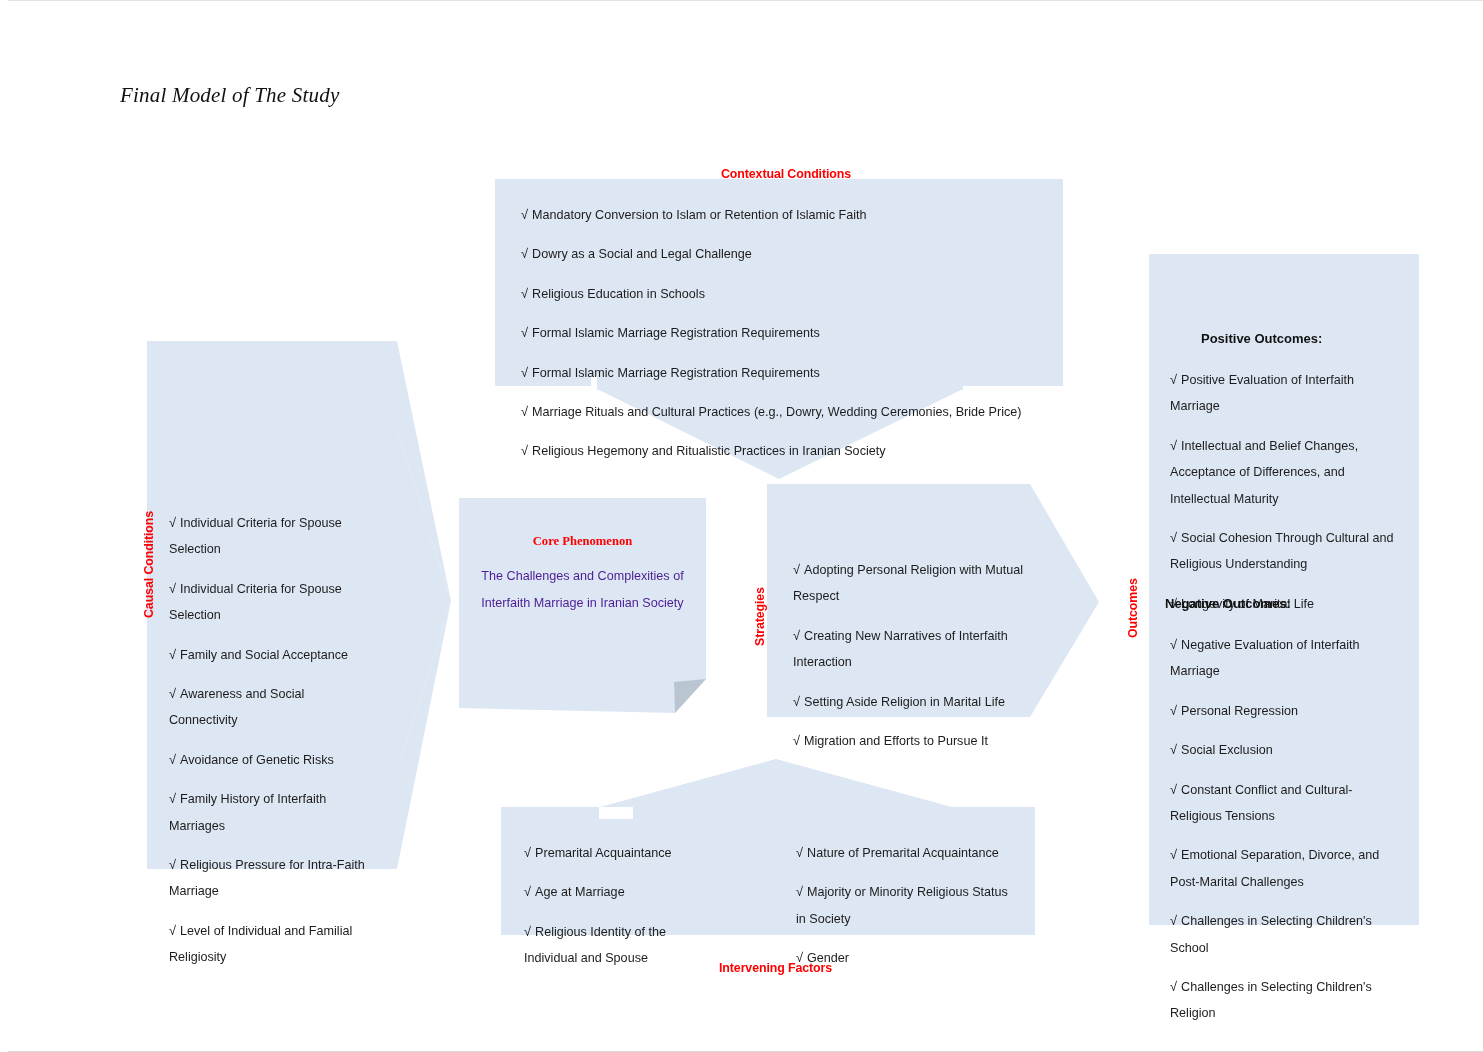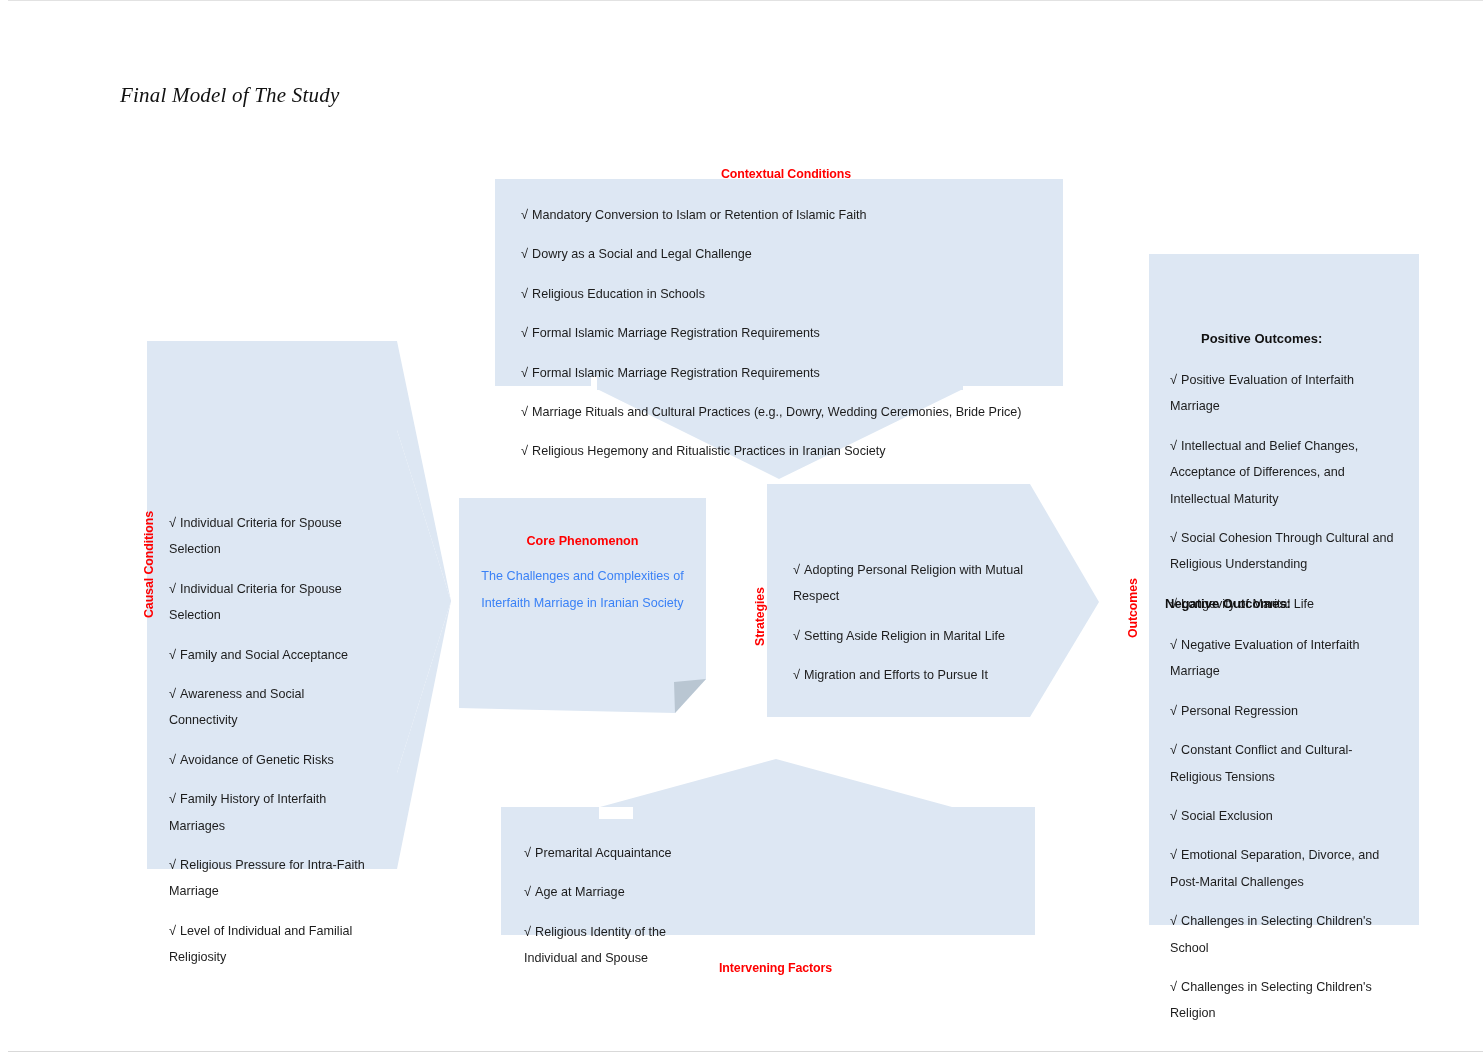--- a/index.html
+++ b/index.html
@@ -94,21 +94,21 @@
     color: #ff0000;
     font-weight: bold;
     font-size: 12.6px;
   }
   .core-body {
     position: absolute;
     left: 0; right: 0;
     text-align: center;
     font-size: 12.6px;
     line-height: 27px;
-    color: #3b82f6;
+    color: #4c1d95;
   }
 </style>
 </head>
 <body>
 
 <div id="page">
 
   <div id="title">Final Model of The Study</div>
 
   <svg id="shapes" viewBox="0 0 1483 1052" width="1483" height="1052">
@@ -166,56 +166,62 @@
   <ul class="items" id="contextual-items" style="position:absolute; left:500px; top:188px; width:545px;">
       <li><span class="chk">√</span><span>Mandatory Conversion to Islam or Retention of Islamic Faith</span></li>
       <li><span class="chk">√</span><span>Dowry as a Social and Legal Challenge</span></li>
       <li><span class="chk">√</span><span>Religious Education in Schools</span></li>
       <li><span class="chk">√</span><span>Formal Islamic Marriage Registration Requirements</span></li>
       <li><span class="chk">√</span><span>Formal Islamic Marriage Registration Requirements</span></li>
       <li><span class="chk">√</span><span>Marriage Rituals and Cultural Practices (e.g., Dowry, Wedding Ceremonies, Bride Price)</span></li>
       <li><span class="chk">√</span><span>Religious Hegemony and Ritualistic Practices in Iranian Society</span></li>
     </ul>
 
-  <div class="core-title" style="left:451px; width:247px; top:533px;">Core Phenomenon</div>
+  <div class="core-title" style="left:451px; width:247px; top:533px;font-family:Liberation Serif, serif;">Core Phenomenon</div>
   <div class="core-body" style="left:451px; width:247px; top:562px;">
     <div>The Challenges and Complexities of</div>
     <div>Interfaith Marriage in Iranian Society</div>
   </div>
 
   <div class="redlbl vert" style="left:745px; top:645px;">Strategies</div>
 
   <ul class="items" id="strategies-items" style="position:absolute; left:772px; top:543px; width:280px;">
       <li><span class="chk">√</span><span>Adopting Personal Religion with Mutual Respect</span></li>
+      <li><span class="chk">√</span><span>Creating New Narratives of Interfaith Interaction</span></li>
       <li><span class="chk">√</span><span>Setting Aside Religion in Marital Life</span></li>
       <li><span class="chk">√</span><span>Migration and Efforts to Pursue It</span></li>
     </ul>
 
   <div class="redlbl vert" style="left:1118px; top:637px;">Outcomes</div>
 
   <div class="sec-head" style="left:1149px; top:330px;margin-left:44px;">Positive Outcomes:</div>
   <ul class="items wrap" id="positive-items" style="position:absolute; left:1149px; top:353px; width:255px;">
       <li><span class="chk">√</span><span>Positive Evaluation of Interfaith Marriage</span></li>
       <li><span class="chk">√</span><span>Intellectual and Belief Changes, Acceptance of Differences, and Intellectual Maturity</span></li>
       <li><span class="chk">√</span><span>Social Cohesion Through Cultural and Religious Understanding</span></li>
       <li><span class="chk">√</span><span>Longevity of Marital Life</span></li>
     </ul>
 
   <div class="sec-head" style="left:1149px; top:595px;margin-left:8px;">Negative Outcomes:</div>
   <ul class="items wrap" id="negative-items" style="position:absolute; left:1149px; top:618px; width:258px;">
       <li><span class="chk">√</span><span>Negative Evaluation of Interfaith Marriage</span></li>
       <li><span class="chk">√</span><span>Personal Regression</span></li>
+      <li><span class="chk">√</span><span>Social Exclusion</span></li>
       <li><span class="chk">√</span><span>Constant Conflict and Cultural-Religious Tensions</span></li>
-      <li><span class="chk">√</span><span>Social Exclusion</span></li>
       <li><span class="chk">√</span><span>Emotional Separation, Divorce, and Post-Marital Challenges</span></li>
       <li><span class="chk">√</span><span>Challenges in Selecting Children's School</span></li>
       <li><span class="chk">√</span><span>Challenges in Selecting Children's Religion</span></li>
     </ul>
 
   <ul class="items wrap" id="intervening-left" style="position:absolute; left:503px; top:826px; width:215px;">
       <li><span class="chk">√</span><span>Premarital Acquaintance</span></li>
       <li><span class="chk">√</span><span>Age at Marriage</span></li>
       <li><span class="chk">√</span><span>Religious Identity of the Individual and Spouse</span></li>
     </ul>
+  <ul class="items wrap" id="intervening-right" style="position:absolute; left:775px; top:826px; width:250px;">
+      <li><span class="chk">√</span><span>Nature of Premarital Acquaintance</span></li>
+      <li><span class="chk">√</span><span>Majority or Minority Religious Status in Society</span></li>
+      <li><span class="chk">√</span><span>Gender</span></li>
+    </ul>
 
   <div class="redlbl" style="left:711px; top:960px;">Intervening Factors</div>
 
 </div>
 
 </body></html>

